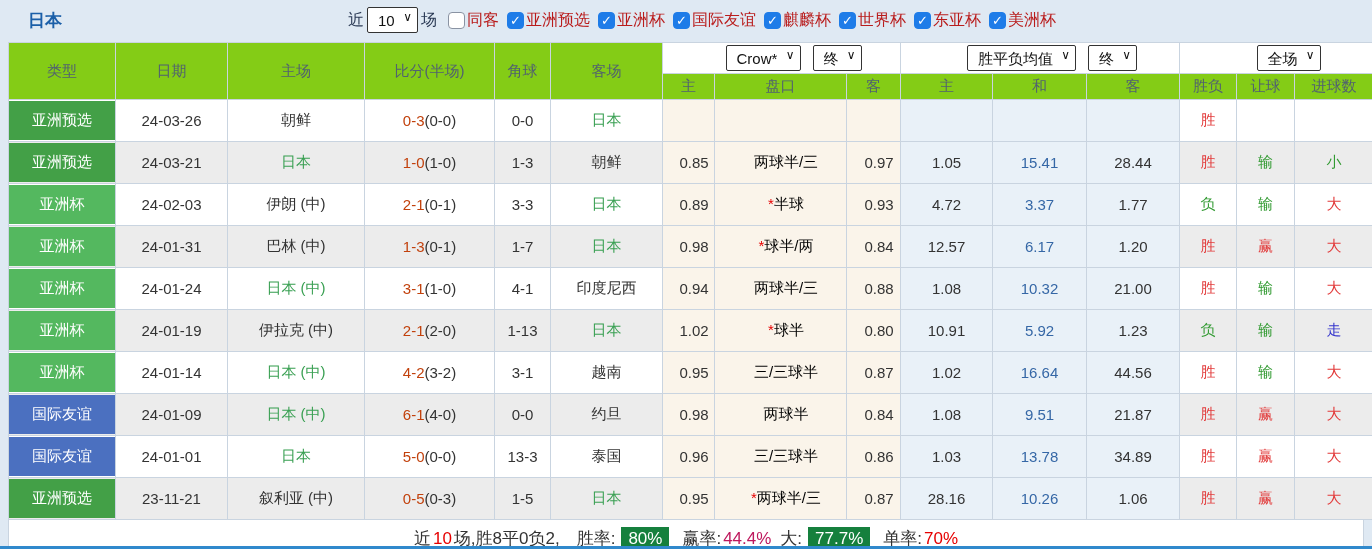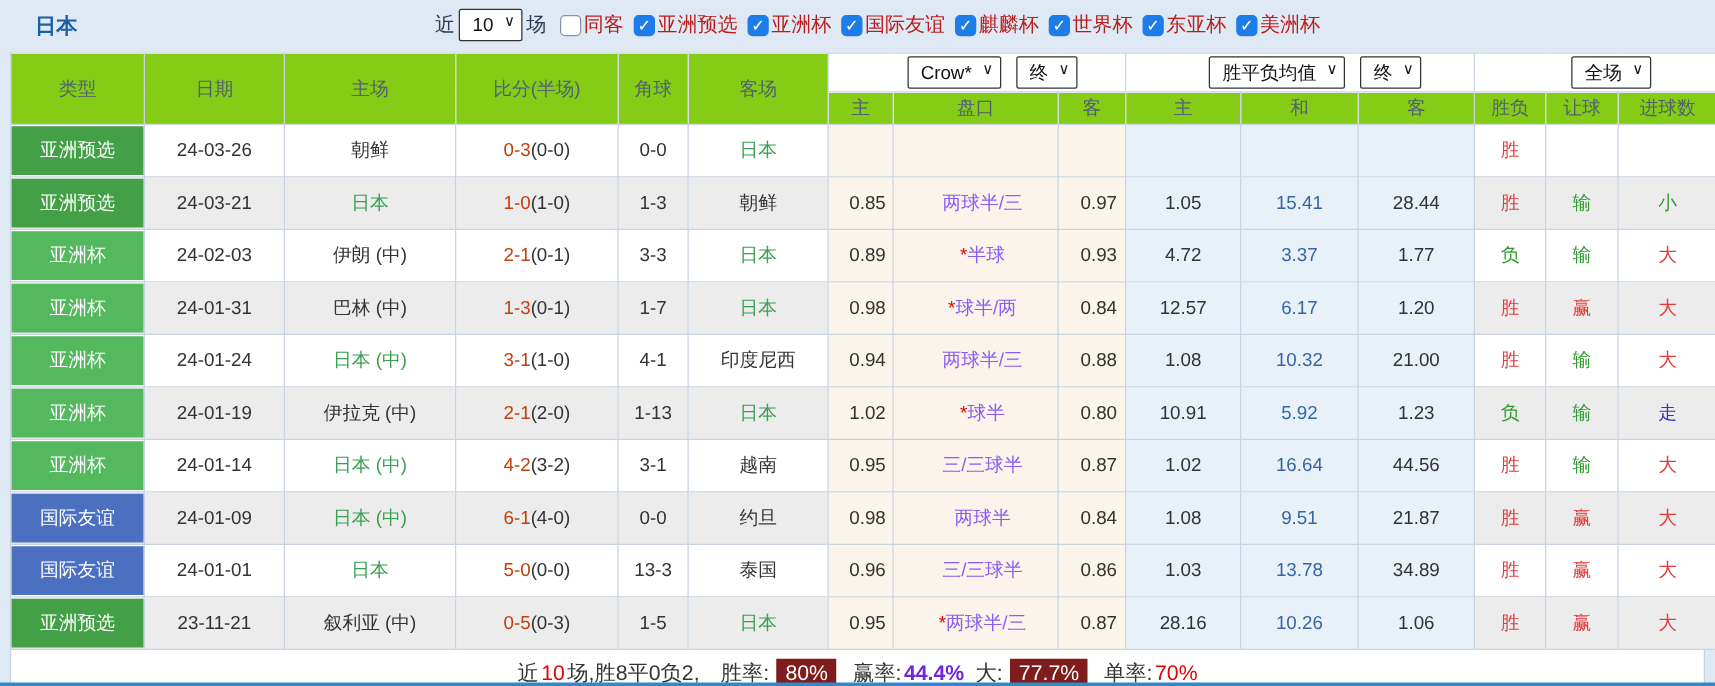--- a/index.html
+++ b/index.html
@@ -56,33 +56,33 @@
     color:#fff; font-size:15px;
   }
   .badge-gd { background:#43a047; }
   .badge-gl { background:#54b85f; }
   .badge-b  { background:#4b70c0; }
   .c-red   { color:#e23b3b; }
   .c-green { color:#319a31; }
   .c-blue  { color:#3333cc; }
   .c-team-green { color:#3aa053; }
   .score-main { color:#c2410c; }
-  .handicap-name { color:#8b5cf6; }
+  .handicap-name { color:#000000; }
   .handicap-star { color:#e60000; }
   .avg-draw { color:#3567a6; }
   
   .summary {
     margin:0 8px; width:1356px; height:38px; background:#fff;
     border:1px solid #c9d4e0; border-top:none;
     display:flex; align-items:center; justify-content:center;
     font-size:17px; color:#333;
   }
   .summary .seg { margin:0 1px; }
-  .rate-badge { background:#7f1d1d; color:#fff; padding:2px 7px; margin:0 5px; }
-  .blue-num { color:#6d28d9;font-weight:bold; }
+  .rate-badge { background:#15803d; color:#fff; padding:2px 7px; margin:0 5px; }
+  .blue-num { color:#be185d; }
   .red-num { color:#e60000; }
   .bottom-line { position:absolute; left:0; bottom:0; width:1372px; height:3px; background:#3089cc; }
 </style>
 </head>
 <body>
 
 <div class="topbar">
   <span class="title">日本</span>
   <div class="controls">
     <span class="lbl">近</span>

